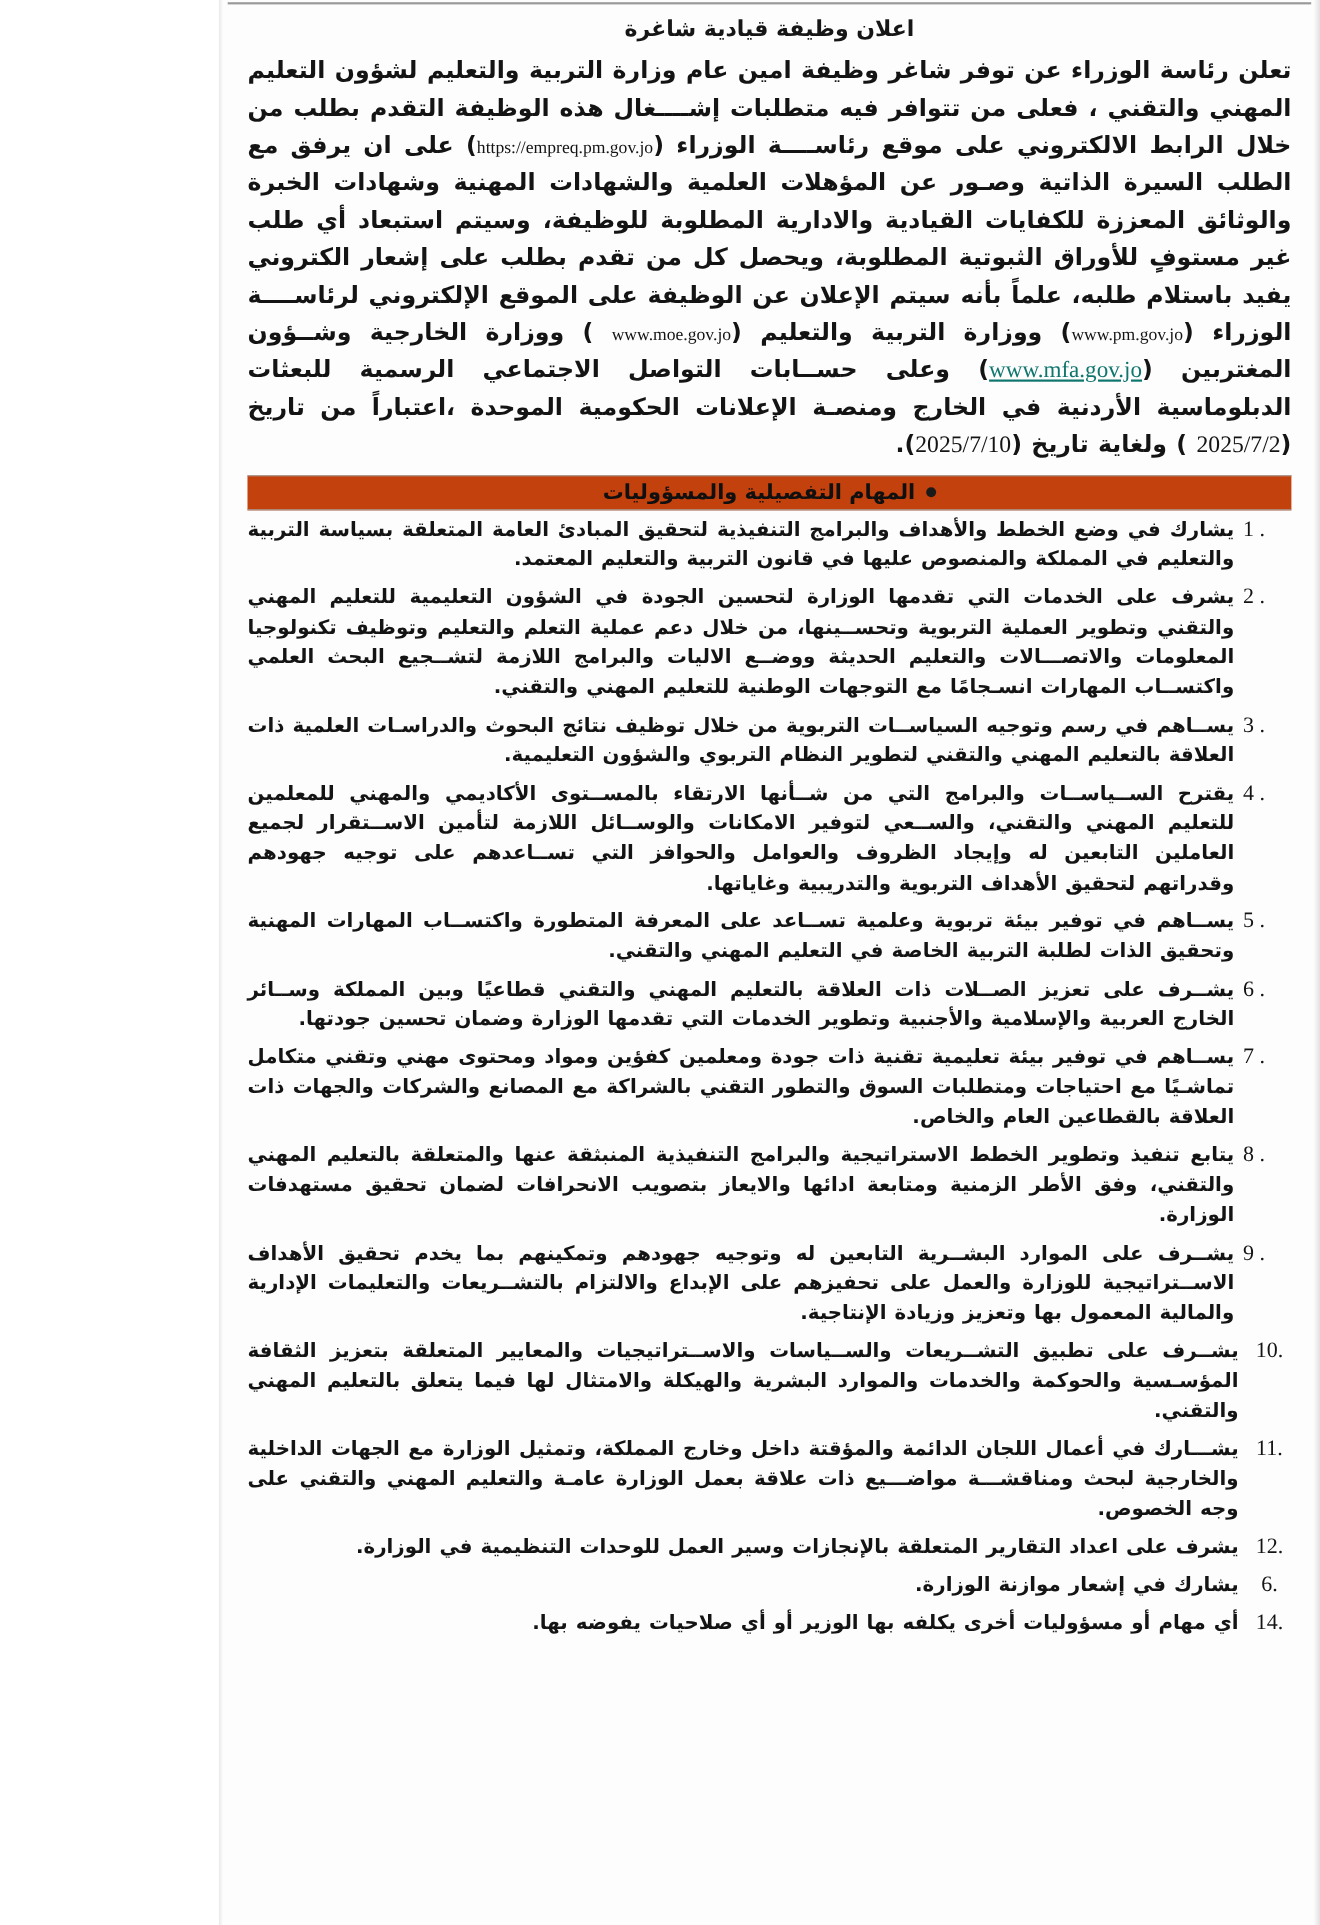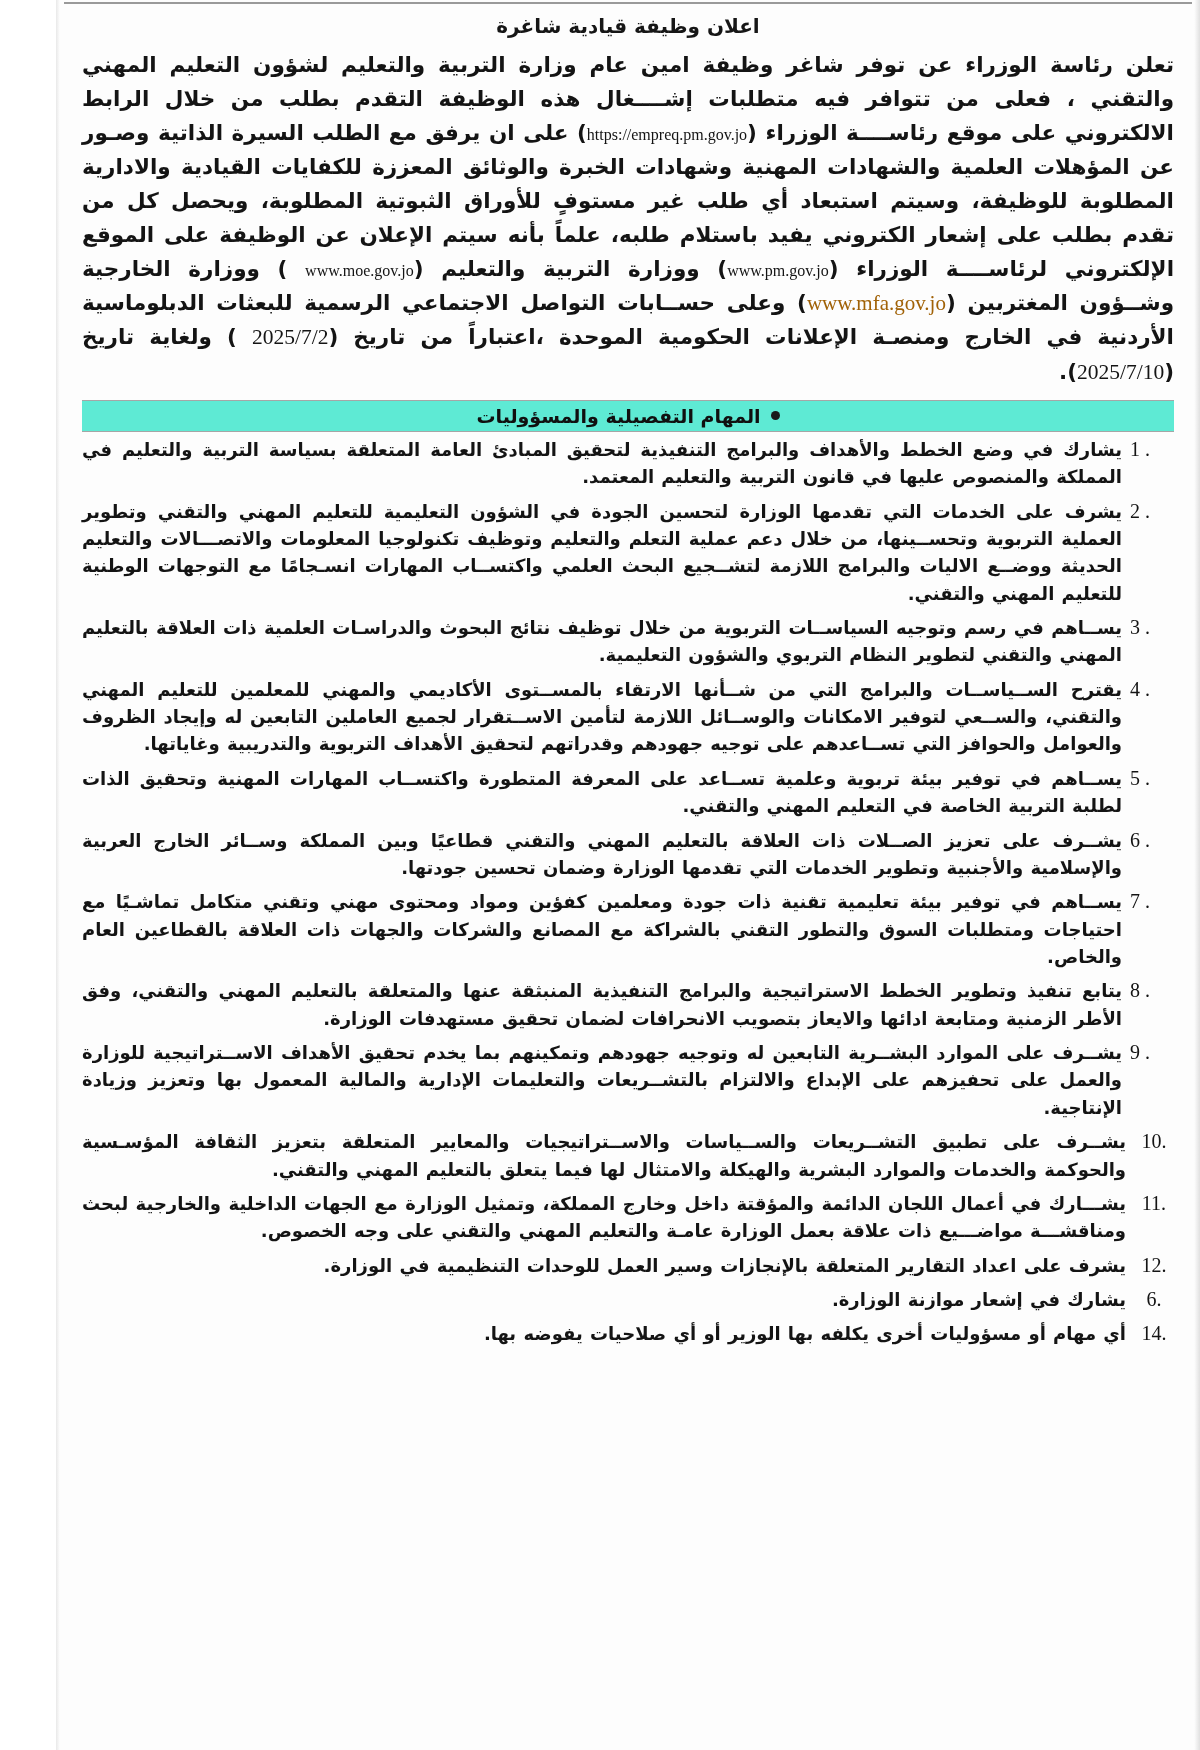--- a/index.html
+++ b/index.html
@@ -12,21 +12,21 @@
     width: 1200px;
     height: 1750px;
     overflow: hidden;
     font-family: "DejaVu Sans", "Liberation Sans", sans-serif;
     color: #1b1b1b;
     direction: rtl;
   }
 
   .page {
     position: relative;
-    width: 1144px;
+    width: 1001px;
     height: 1750px;
     box-sizing: border-box;
     padding: 0;
     background: #fdfdfd;
   }
 
   
   .scan-edge-right {
     position: absolute;
     top: 0; right: 0;
@@ -80,32 +80,33 @@
     unicode-bidi: embed;
     font-weight: 400;
     font-size: 16px;
   }
   .intro .url-link {
     font-family: "Liberation Serif", "DejaVu Serif", serif;
     direction: ltr;
     unicode-bidi: embed;
     font-weight: 400;
     font-size: 21px;
-    color: #a16207;
+    text-decoration: underline;
+    color: #0f766e;
   }
   .intro .num {
     font-family: "Liberation Serif", "DejaVu Serif", serif;
     direction: ltr;
     unicode-bidi: embed;
     font-weight: 400;
   }
 
   .section-bar {
     margin: 10px 0 4px 0;
-    background: #5eead4;
+    background: #c2410c;
     border-top: 1px solid #a6a6a6;
     border-bottom: 1px solid #a6a6a6;
     height: 30px;
     display: flex;
     align-items: center;
     justify-content: center;
     gap: 10px;
   }
   .section-bar .bullet {
     display: inline-block;

